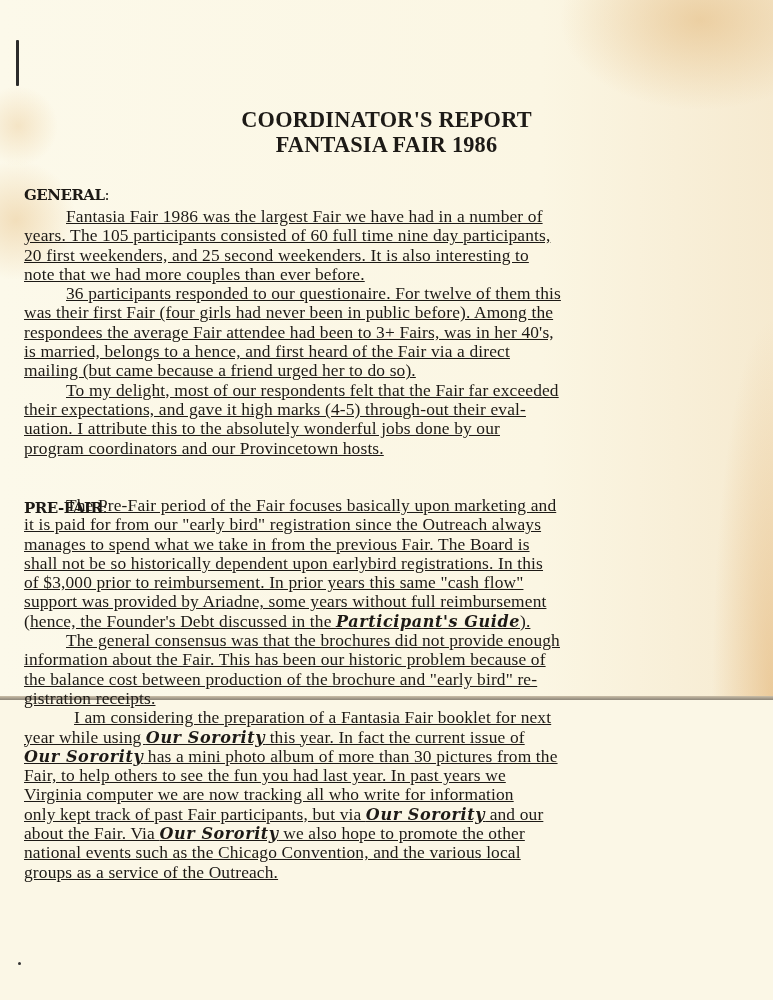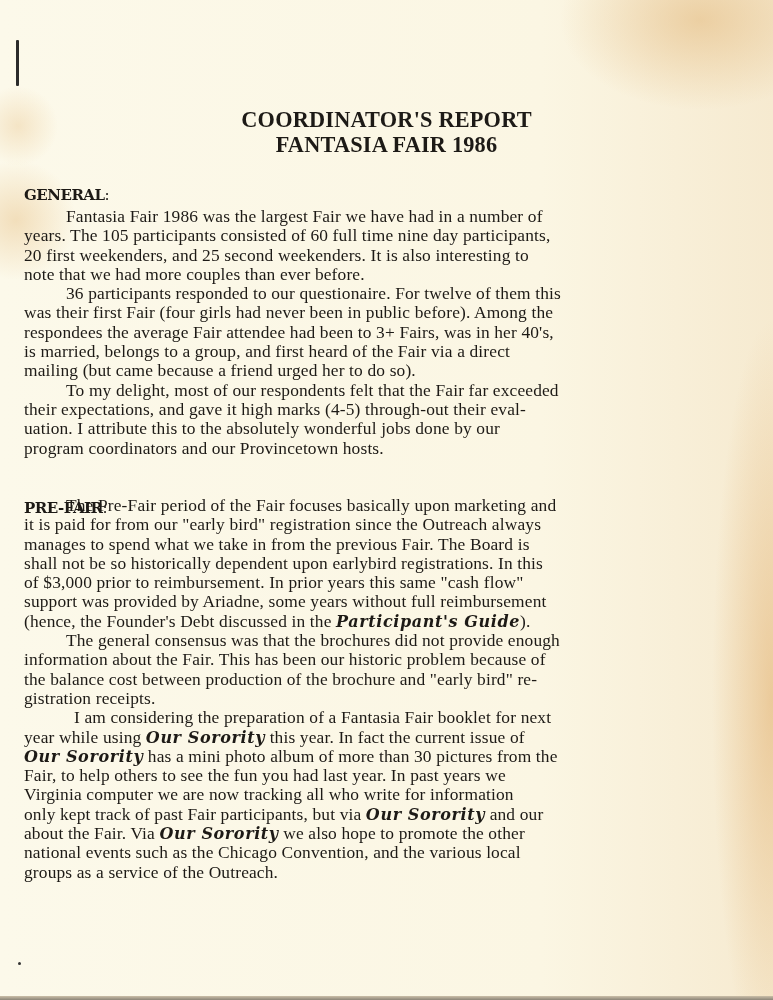--- a/index.html
+++ b/index.html
@@ -12,21 +12,21 @@
       overflow: hidden;
       background: #fbf7e6;
       position: relative;
       font-family: "DejaVu Serif", serif;
       color: #1d1a16;
     }
     .page {
       position: absolute;
       left: 0; top: 0;
       width: 773px;
-      height: 1000px;
+      height: 700px;
       background:
         radial-gradient(ellipse 60px 380px at 772px 700px, rgba(226,176,110,0.55), rgba(226,176,110,0) 100%),
         radial-gradient(ellipse 140px 90px at 700px 20px, rgba(226,182,120,0.55), rgba(226,182,120,0) 100%),
         radial-gradient(ellipse 60px 60px at 16px 220px, rgba(230,190,130,0.45), rgba(230,190,130,0) 100%),
         radial-gradient(ellipse 40px 40px at 18px 126px, rgba(230,190,130,0.35), rgba(230,190,130,0) 100%),
         linear-gradient(90deg, #fcf9ea 0%, #fbf6e3 70%, #f6ead0 100%);
     }
     .bottom-edge {
       position: absolute;
       left: 0; bottom: 0;
@@ -77,20 +77,21 @@
       left: 24px;
       width: 730px;
       font-family: "Liberation Serif", serif;
       font-size: 17.4px;
       line-height: 19.3px;
       letter-spacing: 0.15px;
     }
     .body-text .line {
       display: block;
       white-space: nowrap;
+      text-decoration: underline;
     }
     .body-text .line.indent {
       padding-left: 42px;
     }
     .body-text .line.indent2 {
       padding-left: 50px;
     }
     em.title-ref {
       font-family: "DejaVu Serif", serif;
       font-style: italic;
@@ -116,21 +117,21 @@
     <span>GENERAL</span><span class="colon">:</span>
   </div>
   <div class="body-text" style="top:207px;">
       <span class="line indent"><span>Fantasia Fair 1986 was the largest Fair we have had in a number of</span></span>
       <span class="line"><span>years.  The 105 participants consisted of 60 full time nine day participants,</span></span>
       <span class="line"><span>20 first weekenders, and 25 second weekenders.  It is also interesting to</span></span>
       <span class="line"><span>note that we had more couples than ever before.</span></span>
       <span class="line indent"><span>36 participants responded to our questionaire.  For twelve of them this</span></span>
       <span class="line"><span>was their first Fair (four girls had never been in public before).  Among the</span></span>
       <span class="line"><span>respondees the average Fair attendee had been to 3+ Fairs, was in her 40's,</span></span>
-      <span class="line"><span>is married, belongs to a group, and first heard of the Fair via a direct</span></span>
+      <span class="line"><span>is married, belongs to a hence, and first heard of the Fair via a direct</span></span>
       <span class="line"><span>mailing (but came because a friend urged her to do so).</span></span>
       <span class="line indent"><span>To my delight, most of our respondents felt that the Fair far exceeded</span></span>
       <span class="line"><span>their expectations, and gave it high marks (4-5) through-out their eval-</span></span>
       <span class="line"><span>uation.  I attribute this to the absolutely wonderful jobs done by our</span></span>
       <span class="line"><span>program coordinators and our Provincetown hosts.</span></span>
     </div>
 
   <div class="section-heading" style="top:494px;text-align:right;">
     <span>PRE-FAIR</span><span class="colon">:</span>
   </div>

